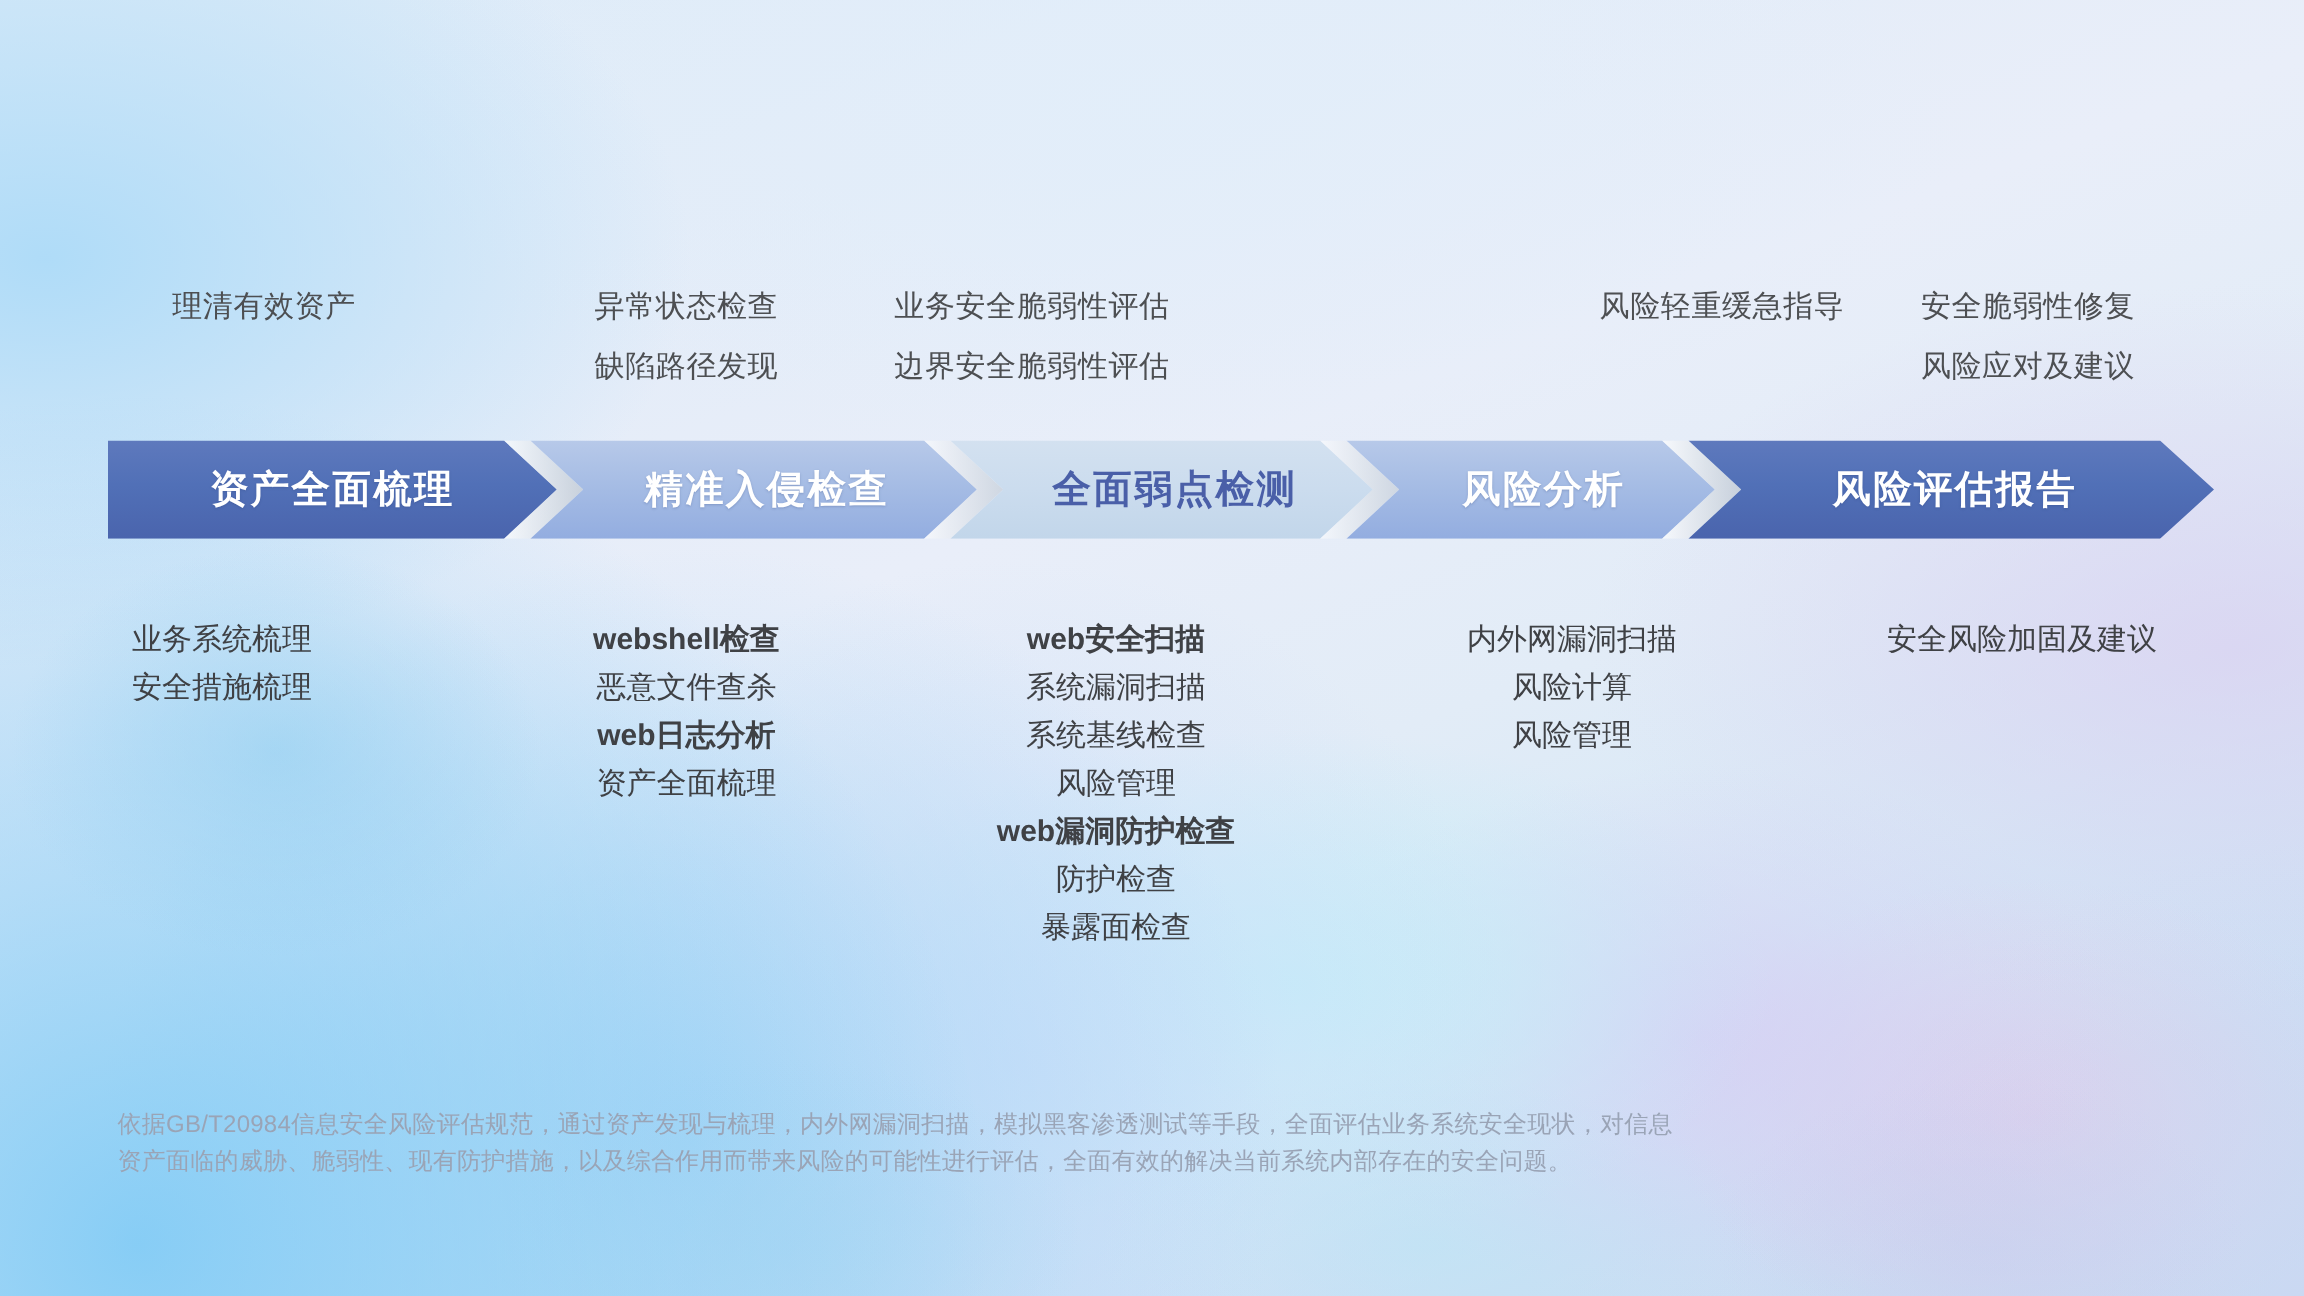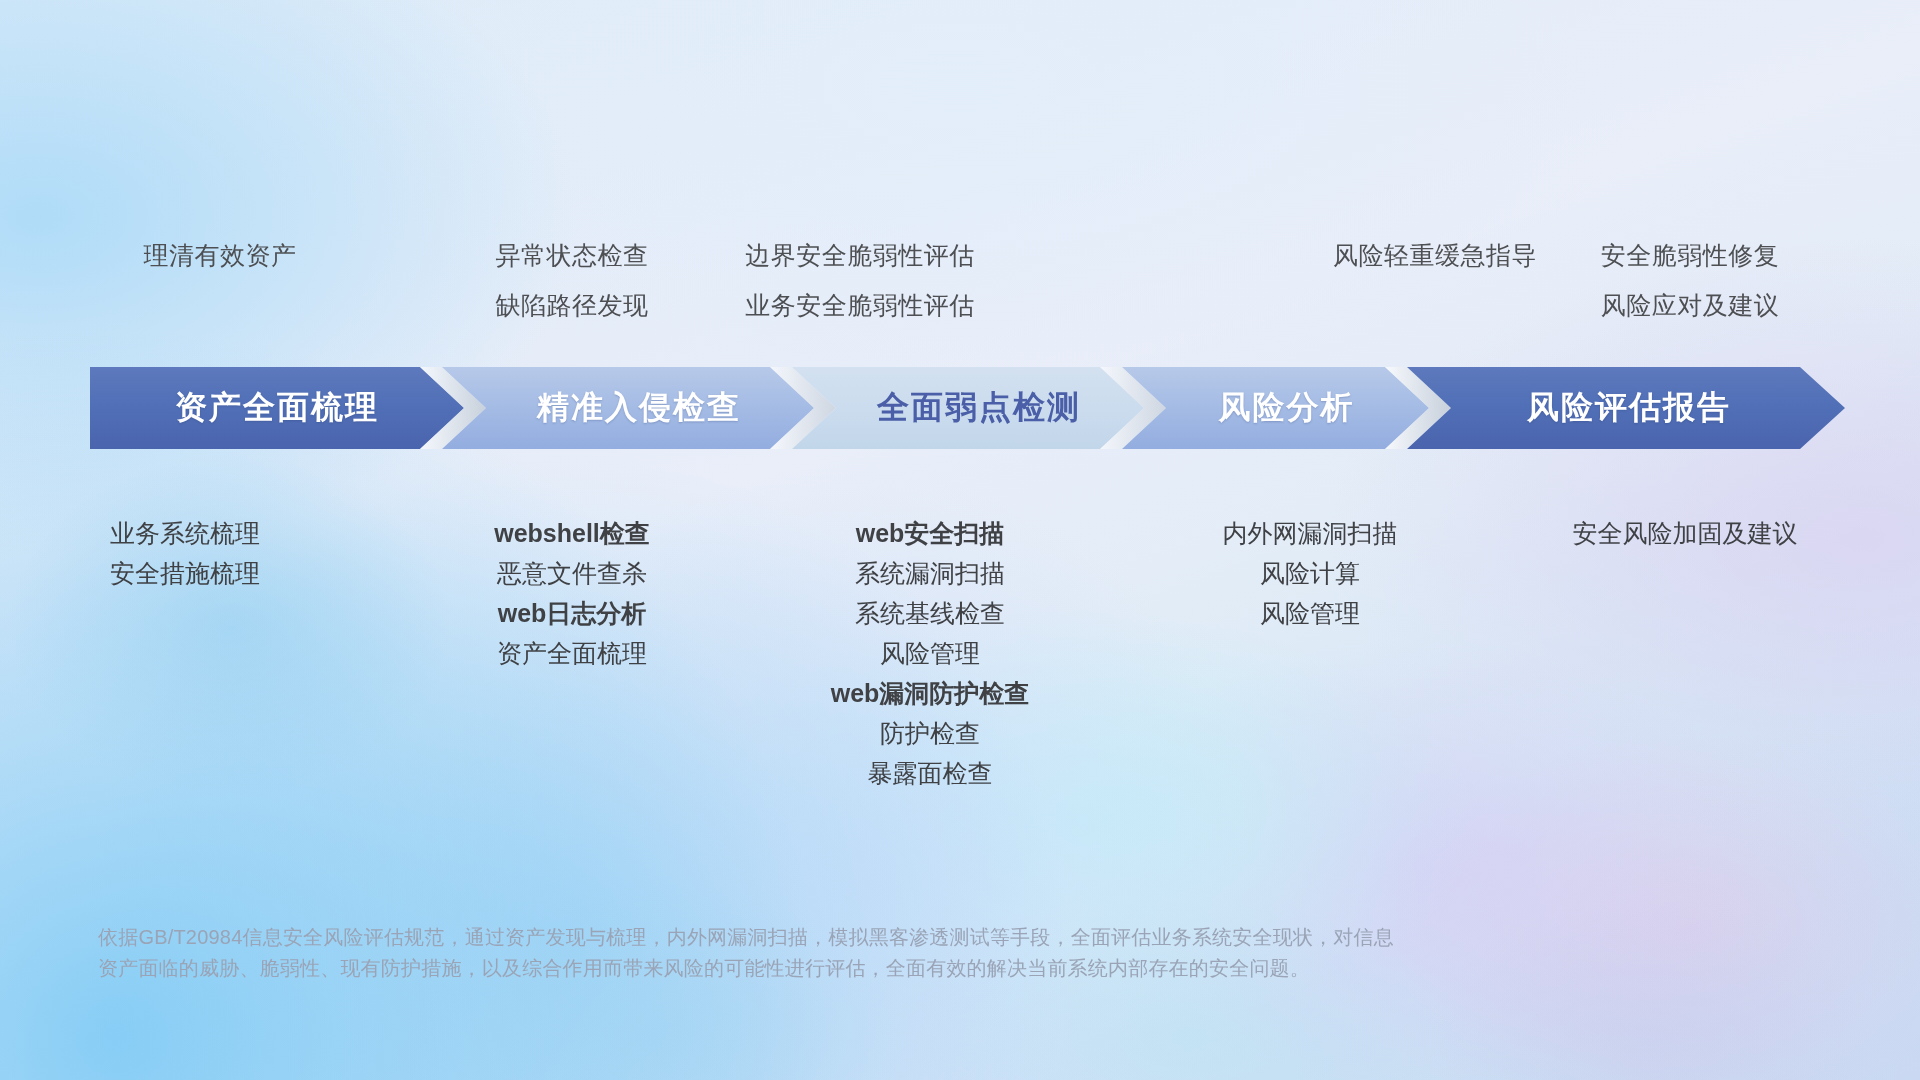--- a/index.html
+++ b/index.html
@@ -119,22 +119,22 @@
   <div class="caption" style="left:20px; top:230px; width:400px;">
     <span class="line">理清有效资产</span>
   </div>
 
   <div class="caption" style="left:372px; top:230px; width:400px;">
     <span class="line">异常状态检查</span>
     <span class="line">缺陷路径发现</span>
   </div>
 
   <div class="caption" style="left:640px; top:230px; width:440px;">
+    <span class="line">业务安全脆弱性评估</span>
     <span class="line">边界安全脆弱性评估</span>
-    <span class="line">业务安全脆弱性评估</span>
   </div>
 
   <div class="caption" style="left:1097px; top:230px; width:440px;text-align:right;">
     <span class="line">风险轻重缓急指导</span>
   </div>
 
   <div class="caption" style="left:1480px; top:230px; width:420px;">
     <span class="line">安全脆弱性修复</span>
     <span class="line">风险应对及建议</span>
   </div>

